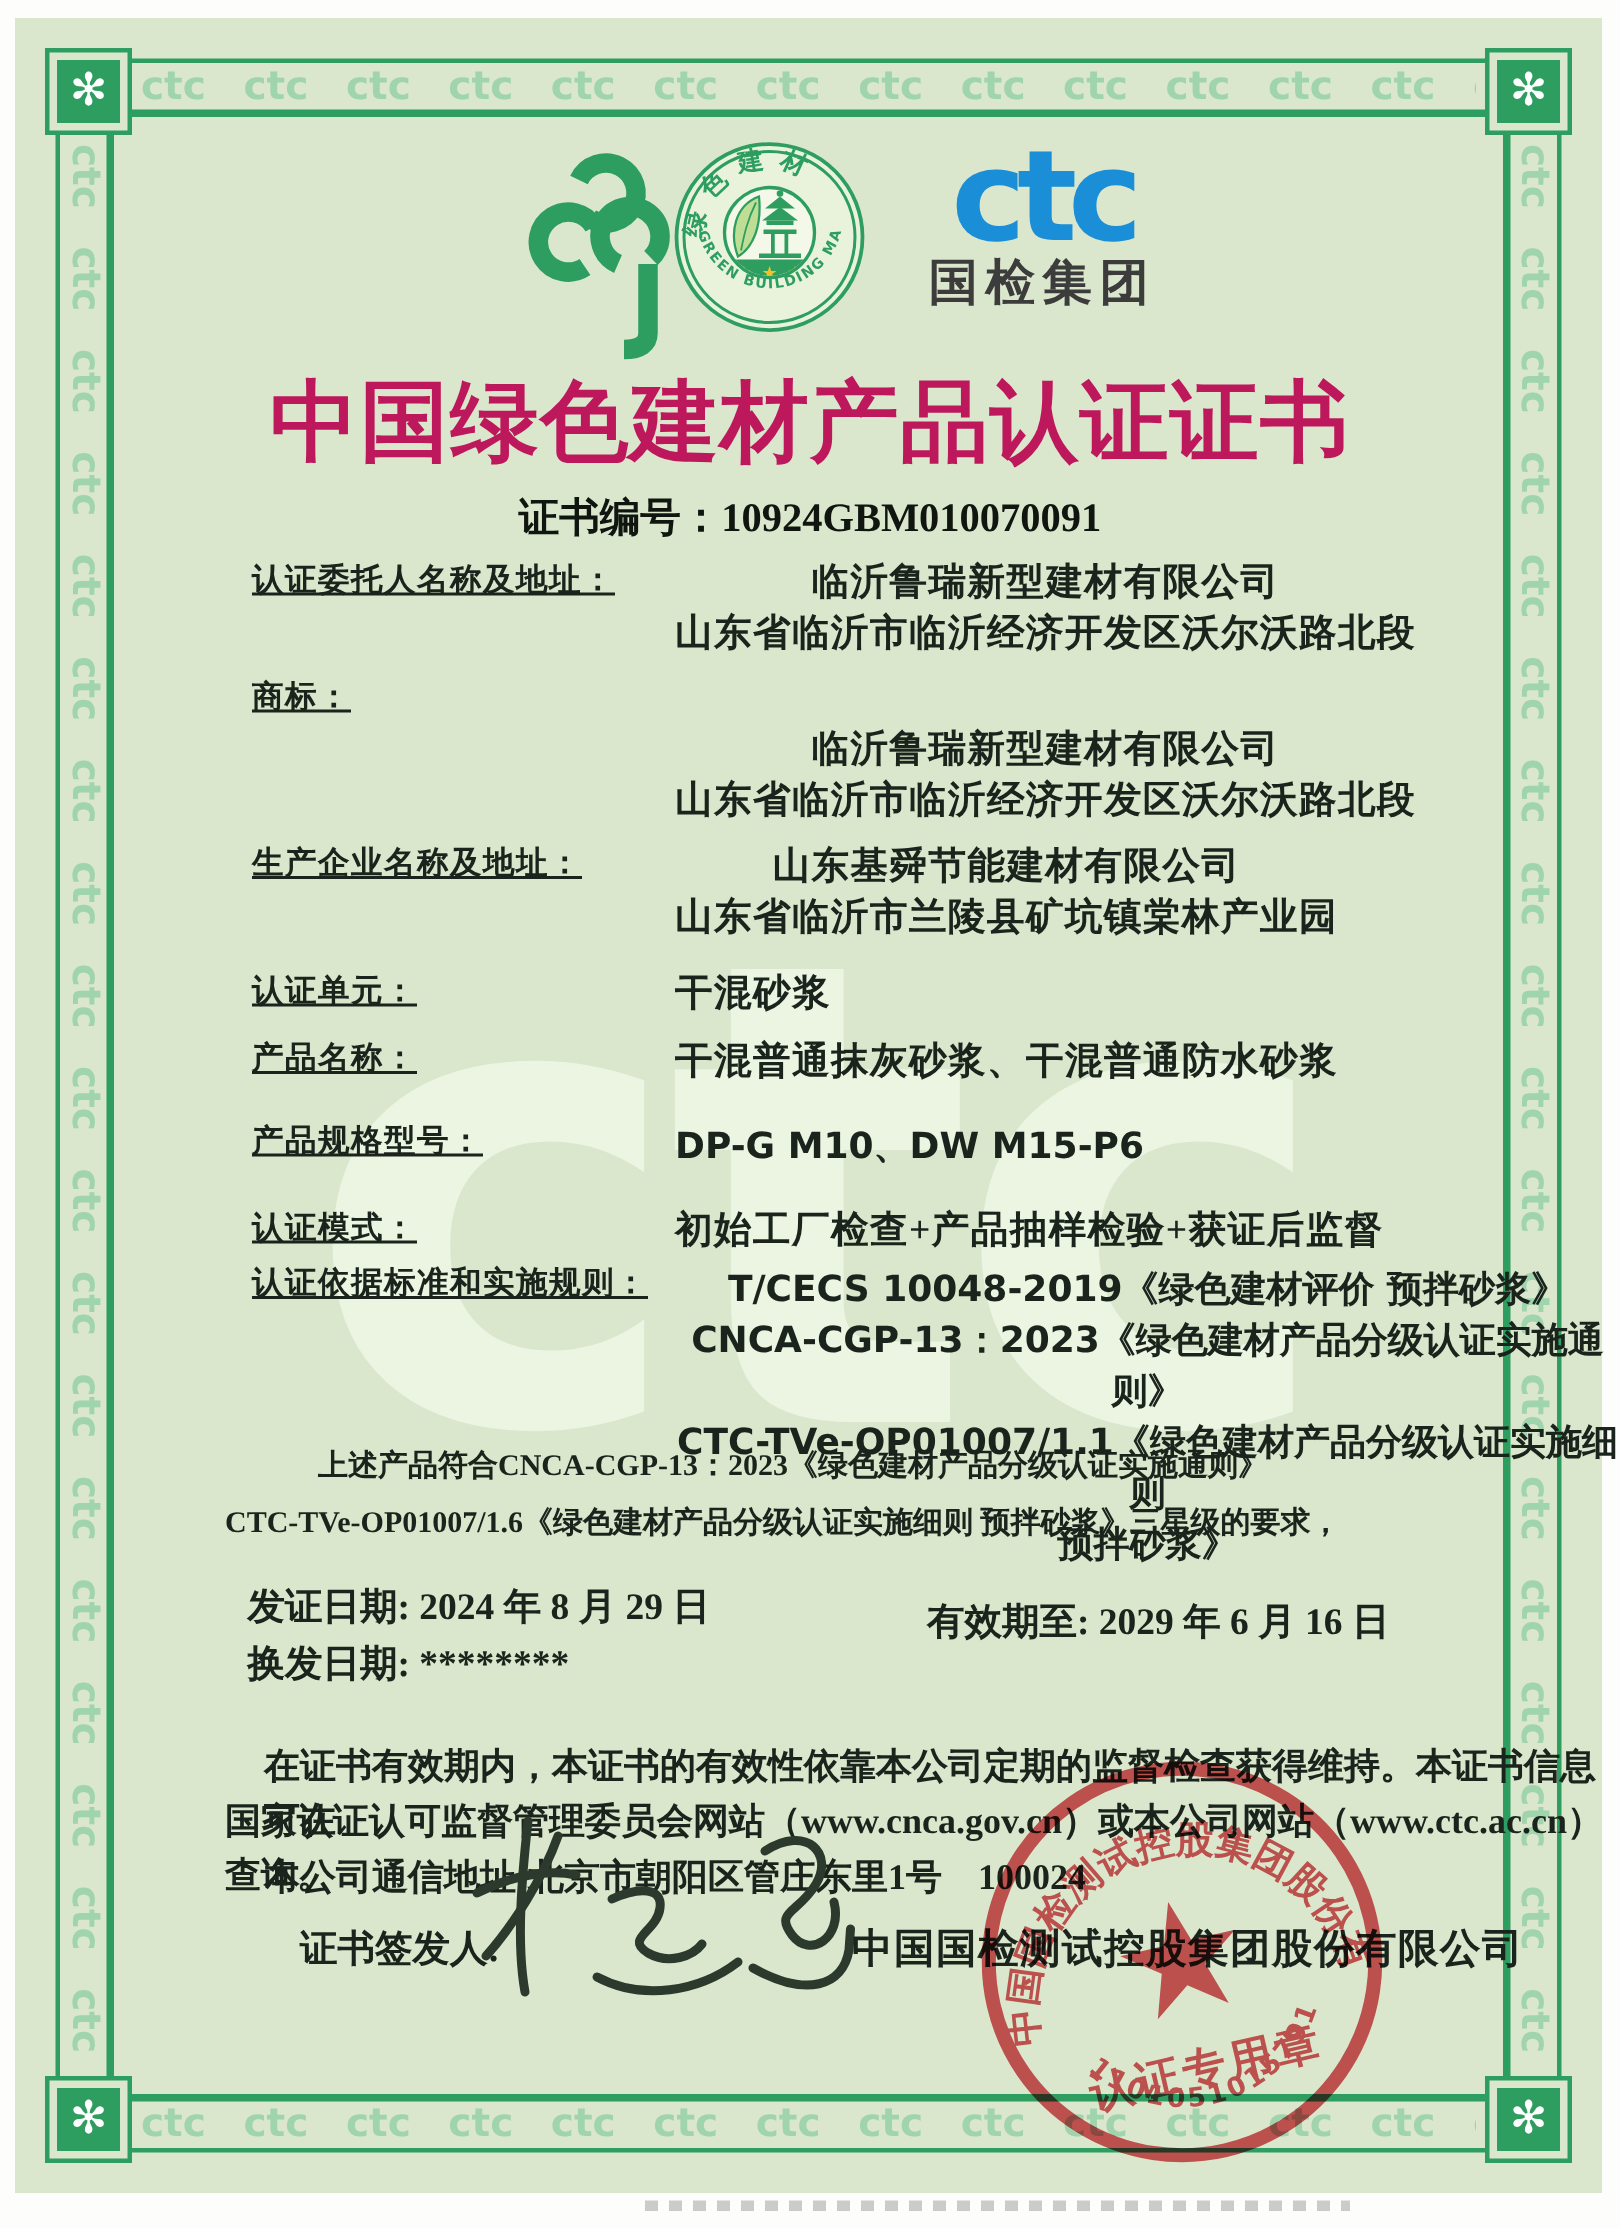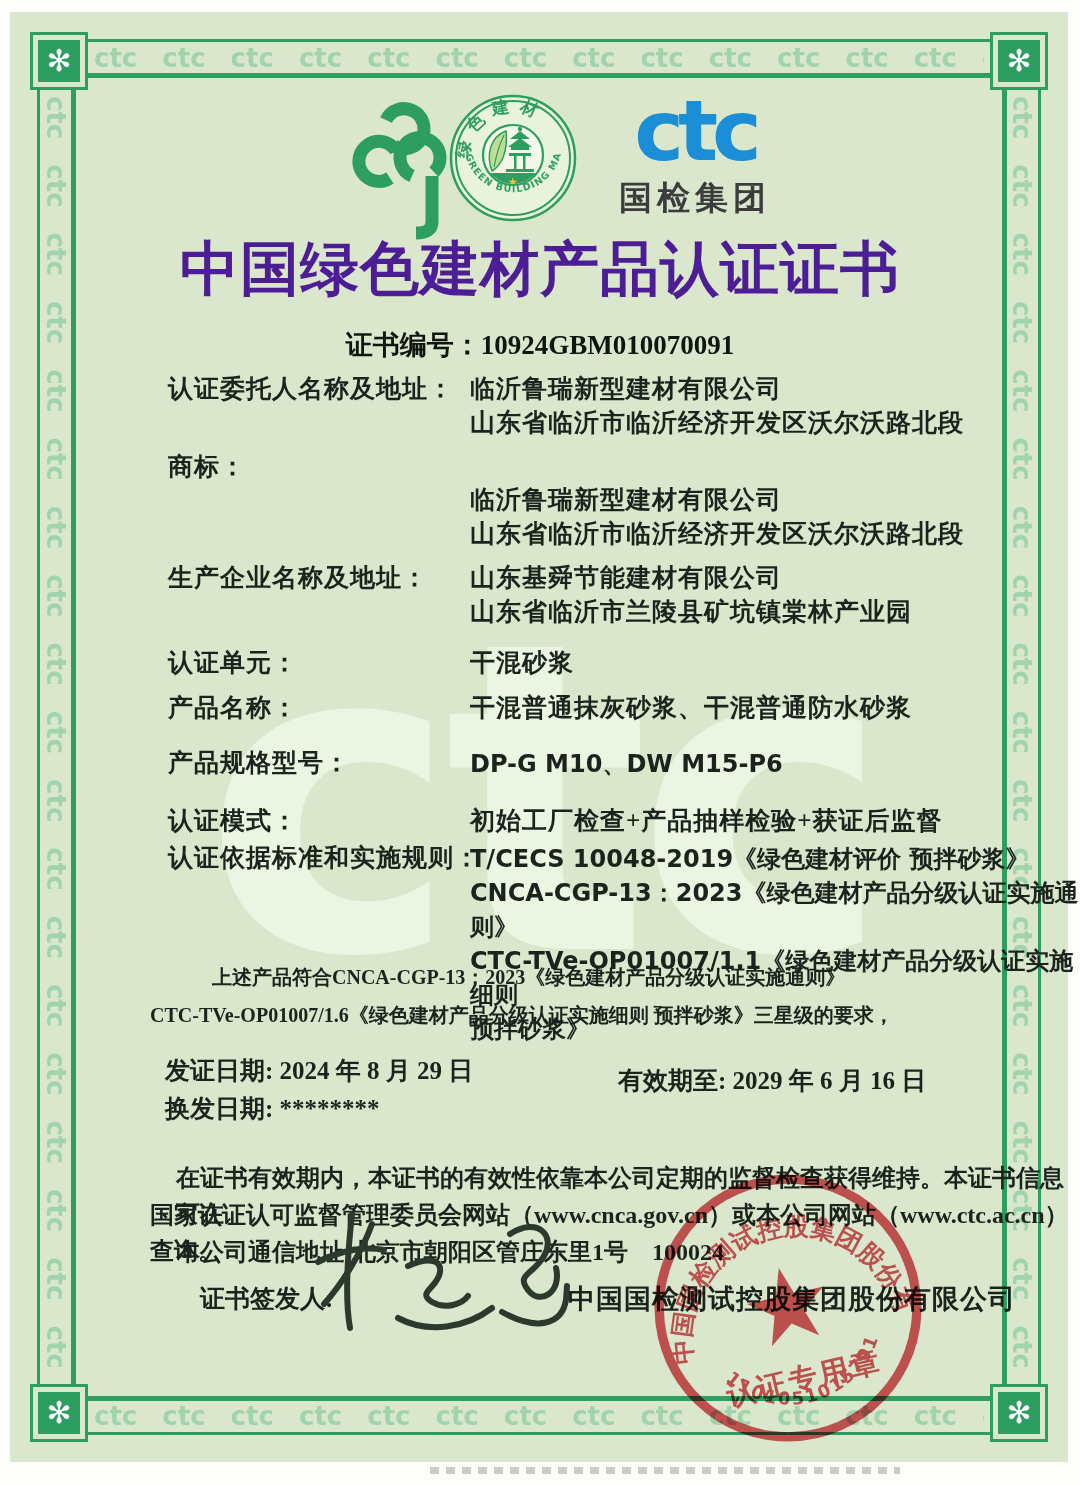--- a/index.html
+++ b/index.html
@@ -24,30 +24,30 @@
   
   .watermark{position:absolute;left:50%;top:800px;transform:translate(-50%,-50%);
              font-family:"DejaVu Sans",sans-serif;font-weight:900;font-size:430px;
              letter-spacing:-14px;color:rgba(252,255,244,0.55);user-select:none;}
   
   .gp-logo{position:absolute;left:348px;top:90px;}
   .badge{position:absolute;left:448px;top:93px;}
   .ctc-logo{position:absolute;left:600px;top:96px;width:190px;text-align:center;}
   .ctc-word{font-family:"DejaVu Sans",sans-serif;font-weight:900;font-size:84px;line-height:70px;
             color:#1a8ed6;letter-spacing:-6px;}
-  .ctc-sub{margin-top:10px;font-family:"DejaVu Sans",sans-serif;font-weight:900;font-size:33px;
+  .ctc-sub{font-family:"DejaVu Sans",sans-serif;font-weight:900;font-size:33px;
            color:#3c3c3c;letter-spacing:5px;}
   
-  .title{position:absolute;left:0;top:230px;width:100%;text-align:center;font-weight:700;
-         font-size:59px;color:#4c1d95;letter-spacing:1px;}
+  .title{position:absolute;left:0;top:242px;width:100%;text-align:center;font-weight:700;
+         font-size:59px;color:#be185d;letter-spacing:1px;}
   .certno{position:absolute;left:0;top:327px;width:100%;text-align:center;font-weight:700;
           font-size:27px;color:#101510;}
   
-  .lbl{position:absolute;left:168px;font-size:25px;font-weight:700;letter-spacing:1px;}
-  .val{position:absolute;left:470px;font-size:25px;font-weight:700;line-height:34px;letter-spacing:1px;}
+  .lbl{position:absolute;left:168px;font-size:21px;font-weight:700;letter-spacing:1px;text-decoration:underline;}
+  .val{position:absolute;left:450px;font-size:25px;font-weight:700;line-height:34px;letter-spacing:1px;text-align:center;}
   .sansval{font-family:"DejaVu Sans",sans-serif;font-weight:700;letter-spacing:0;font-size:24px;}
   .para{position:absolute;left:150px;width:810px;font-size:20px;font-weight:700;line-height:38px;}
   .para .indent{padding-left:62px;}
   .footer-line{position:absolute;left:150px;font-size:24px;font-weight:700;line-height:36px;margin-top:24px;}
   .signer-label{position:absolute;left:200px;top:1282px;font-size:25px;font-weight:700;}
   .company{position:absolute;left:568px;top:1281px;font-size:27px;font-weight:700;letter-spacing:1px;}
   .signature{position:absolute;left:300px;top:1200px;}
   
   .seal{position:absolute;left:648px;top:1168px;width:280px;height:280px;
         transform:rotate(-13deg);mix-blend-mode:multiply;opacity:0.92;}

